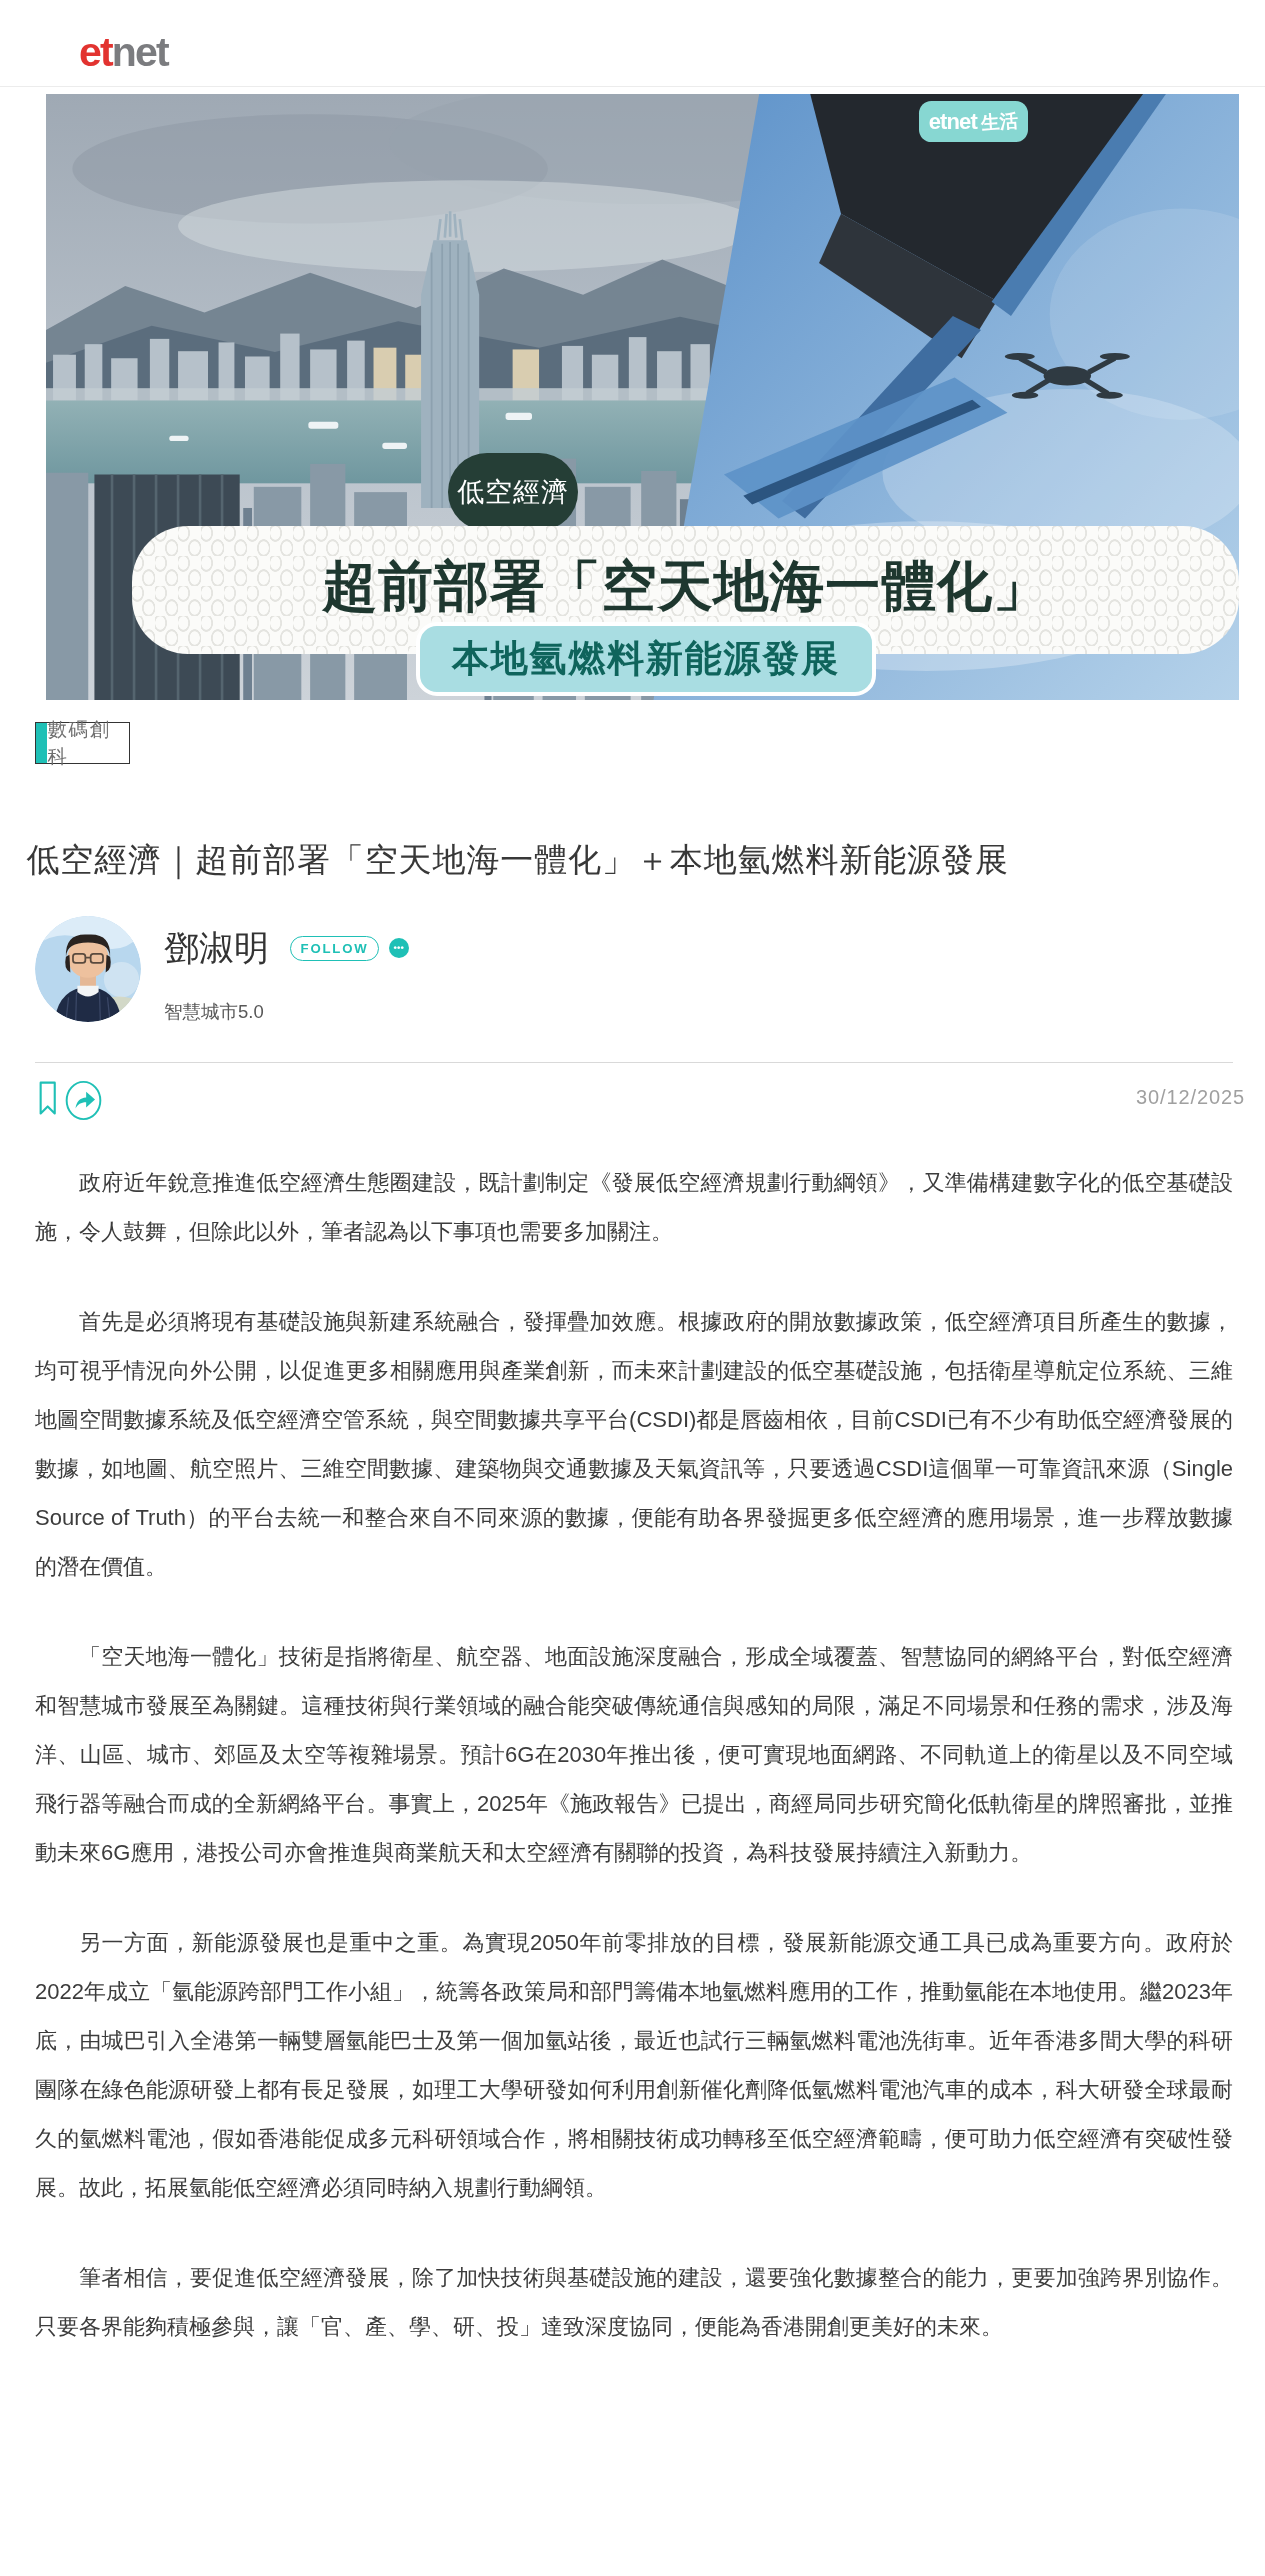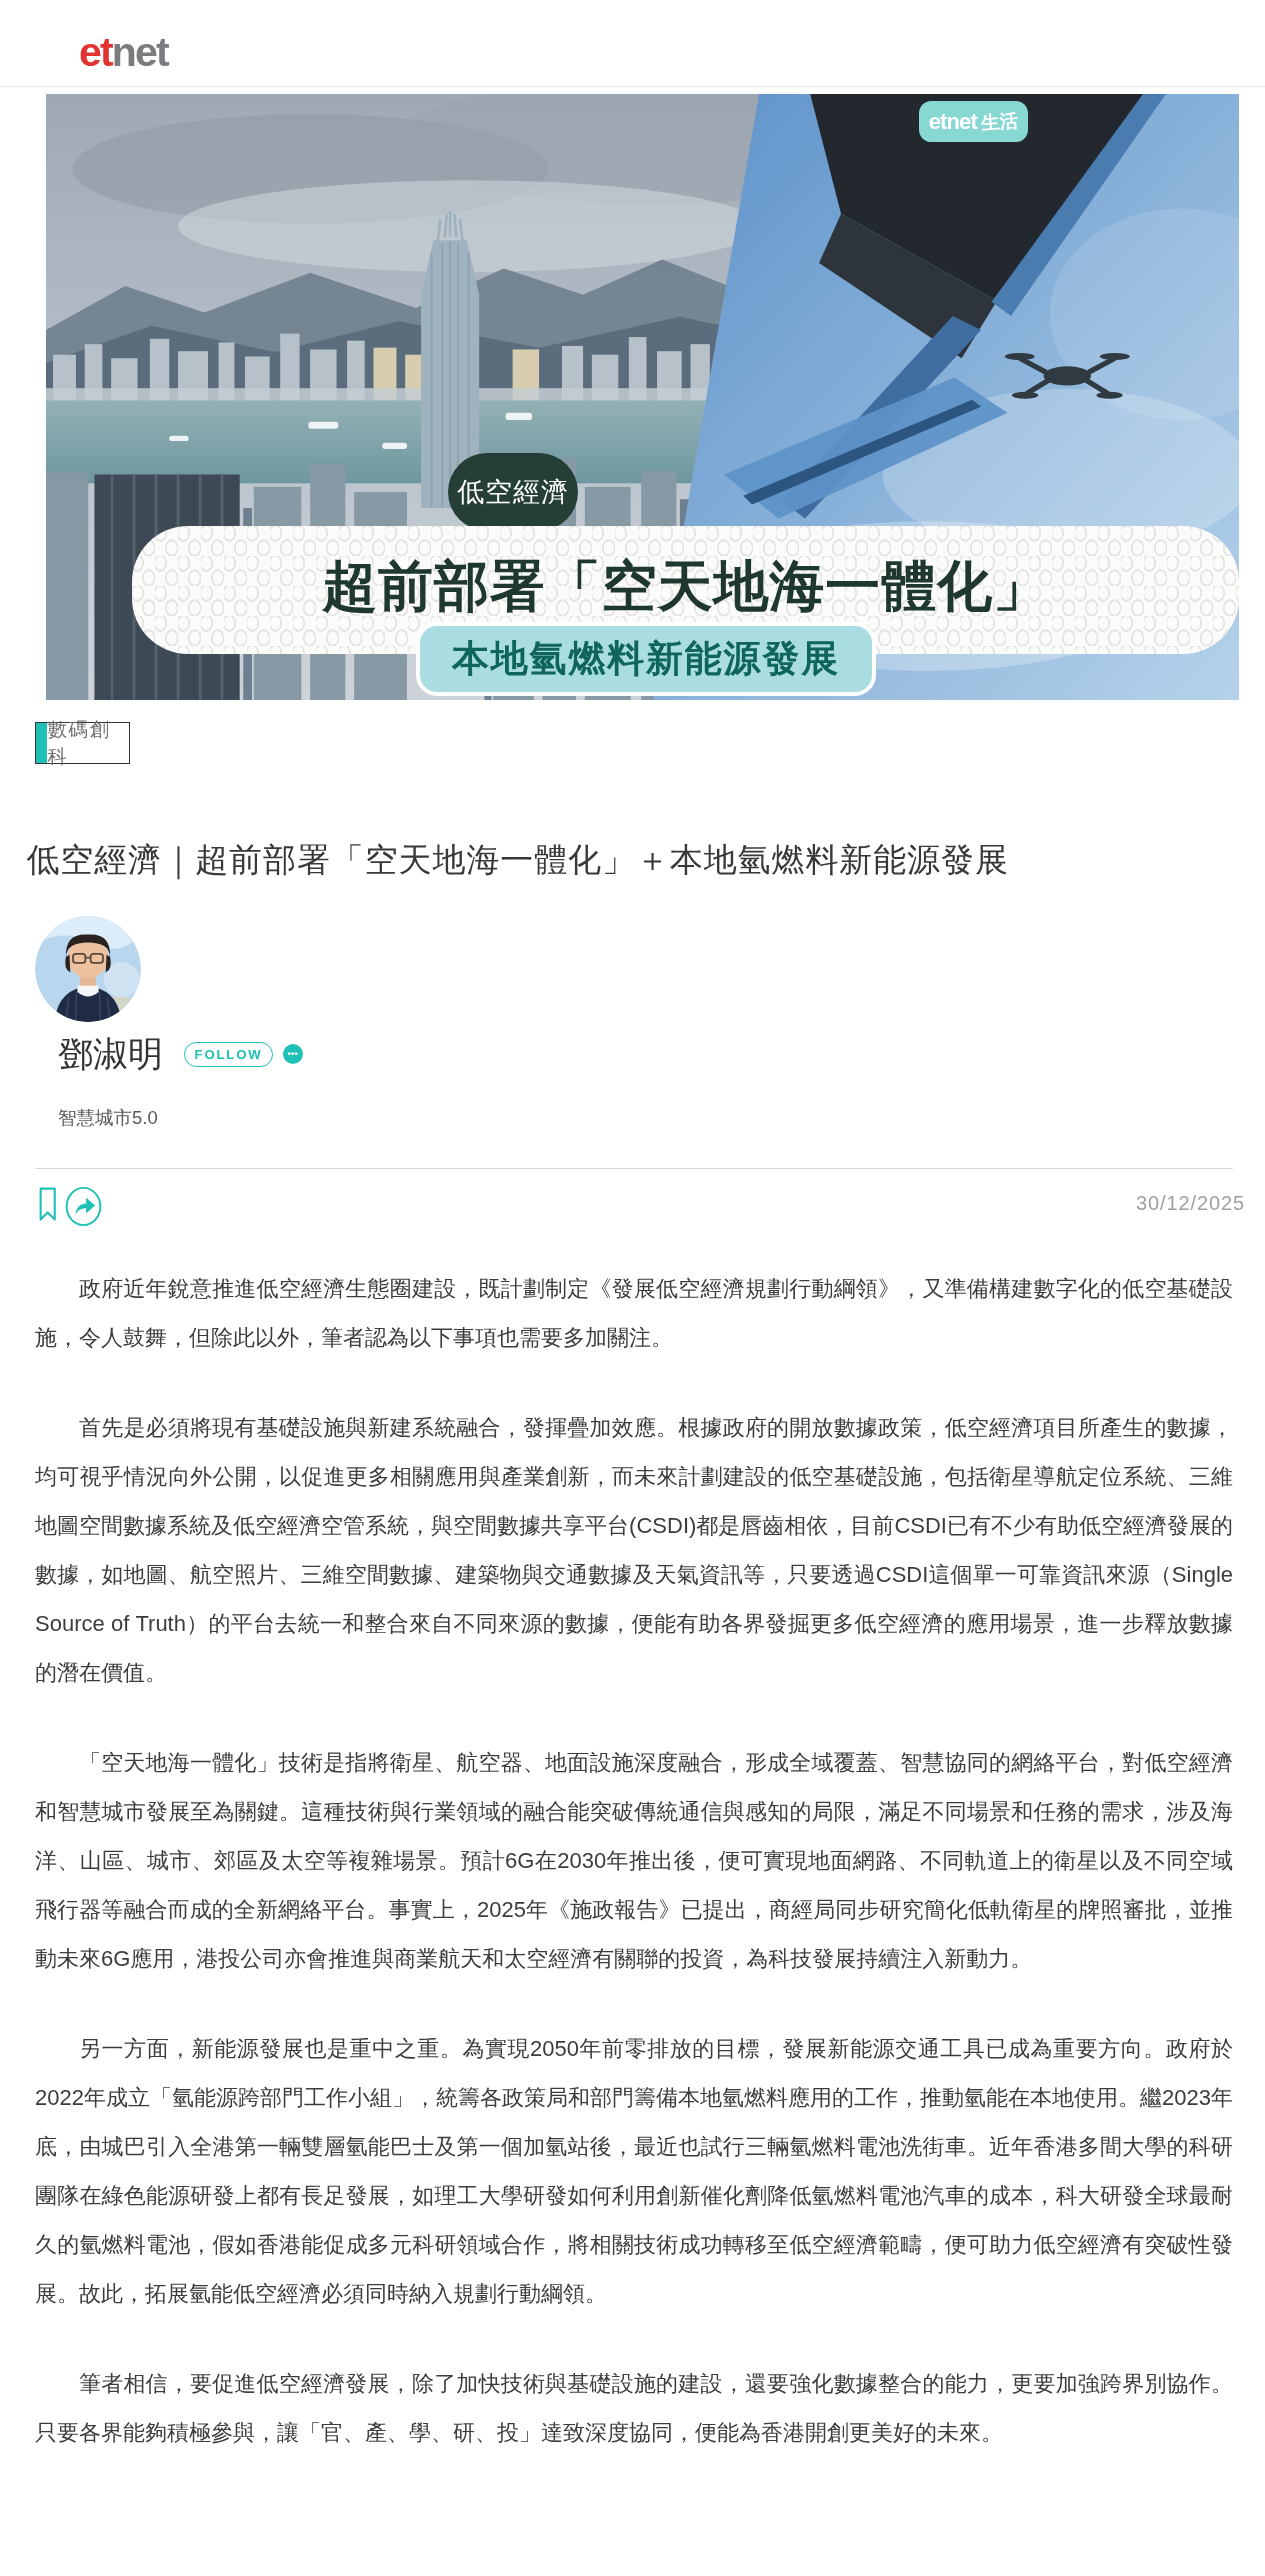--- a/index.html
+++ b/index.html
@@ -44,21 +44,21 @@
 
   
   .tag { margin: 22px 0 0 35px; width:95px; height:42px; border:1.8px solid #343434; display:inline-flex; align-items:stretch; background:#fff; cursor:pointer; }
   .tag-bar { width:11.4px; background:#1fc0b6; }
   .tag-label { flex:1; display:flex; align-items:center; justify-content:center; color:#6f6f6f; font-size:19.4px; letter-spacing:1.8px; }
 
   
   h1.article-title { margin: 67px 26.4px 0 26.4px; font-size:33px; line-height:53px; font-weight:500; color:#383838; letter-spacing:0.9px; }
 
   
-  .author { margin: 30px 0 0 35px; display:flex;flex-direction:column; }
+  .author { margin: 30px 0 0 35px; display:flex; }
   .avatar { width:106px; height:106px; border-radius:50%; overflow:hidden; flex:0 0 auto; cursor:pointer; }
   .author-info { margin-left:23px; padding-top:8.8px; }
   .author-row { display:flex; align-items:center; }
   .author-name { font-size:35px; font-weight:500; color:#333; cursor:pointer; }
   .follow { margin-left:21px; width:89px; height:25.5px; border:1.8px solid #1fc0b6; border-radius:13.2px; background:#fff;
     color:#1fc0b6; font-size:13.2px; font-weight:700; letter-spacing:1.8px; cursor:pointer;
     display:inline-flex; align-items:center; justify-content:center; font-family:inherit; }
   .more { margin-left:9.7px; width:20px; height:20px; border:none; border-radius:50%; background:#1fc0b6; color:#fff;
     font-size:9.7px; font-weight:700; letter-spacing:0; cursor:pointer; display:inline-flex; align-items:center; justify-content:center;
     font-family:inherit; line-height:1; padding-bottom:1.8px; }

